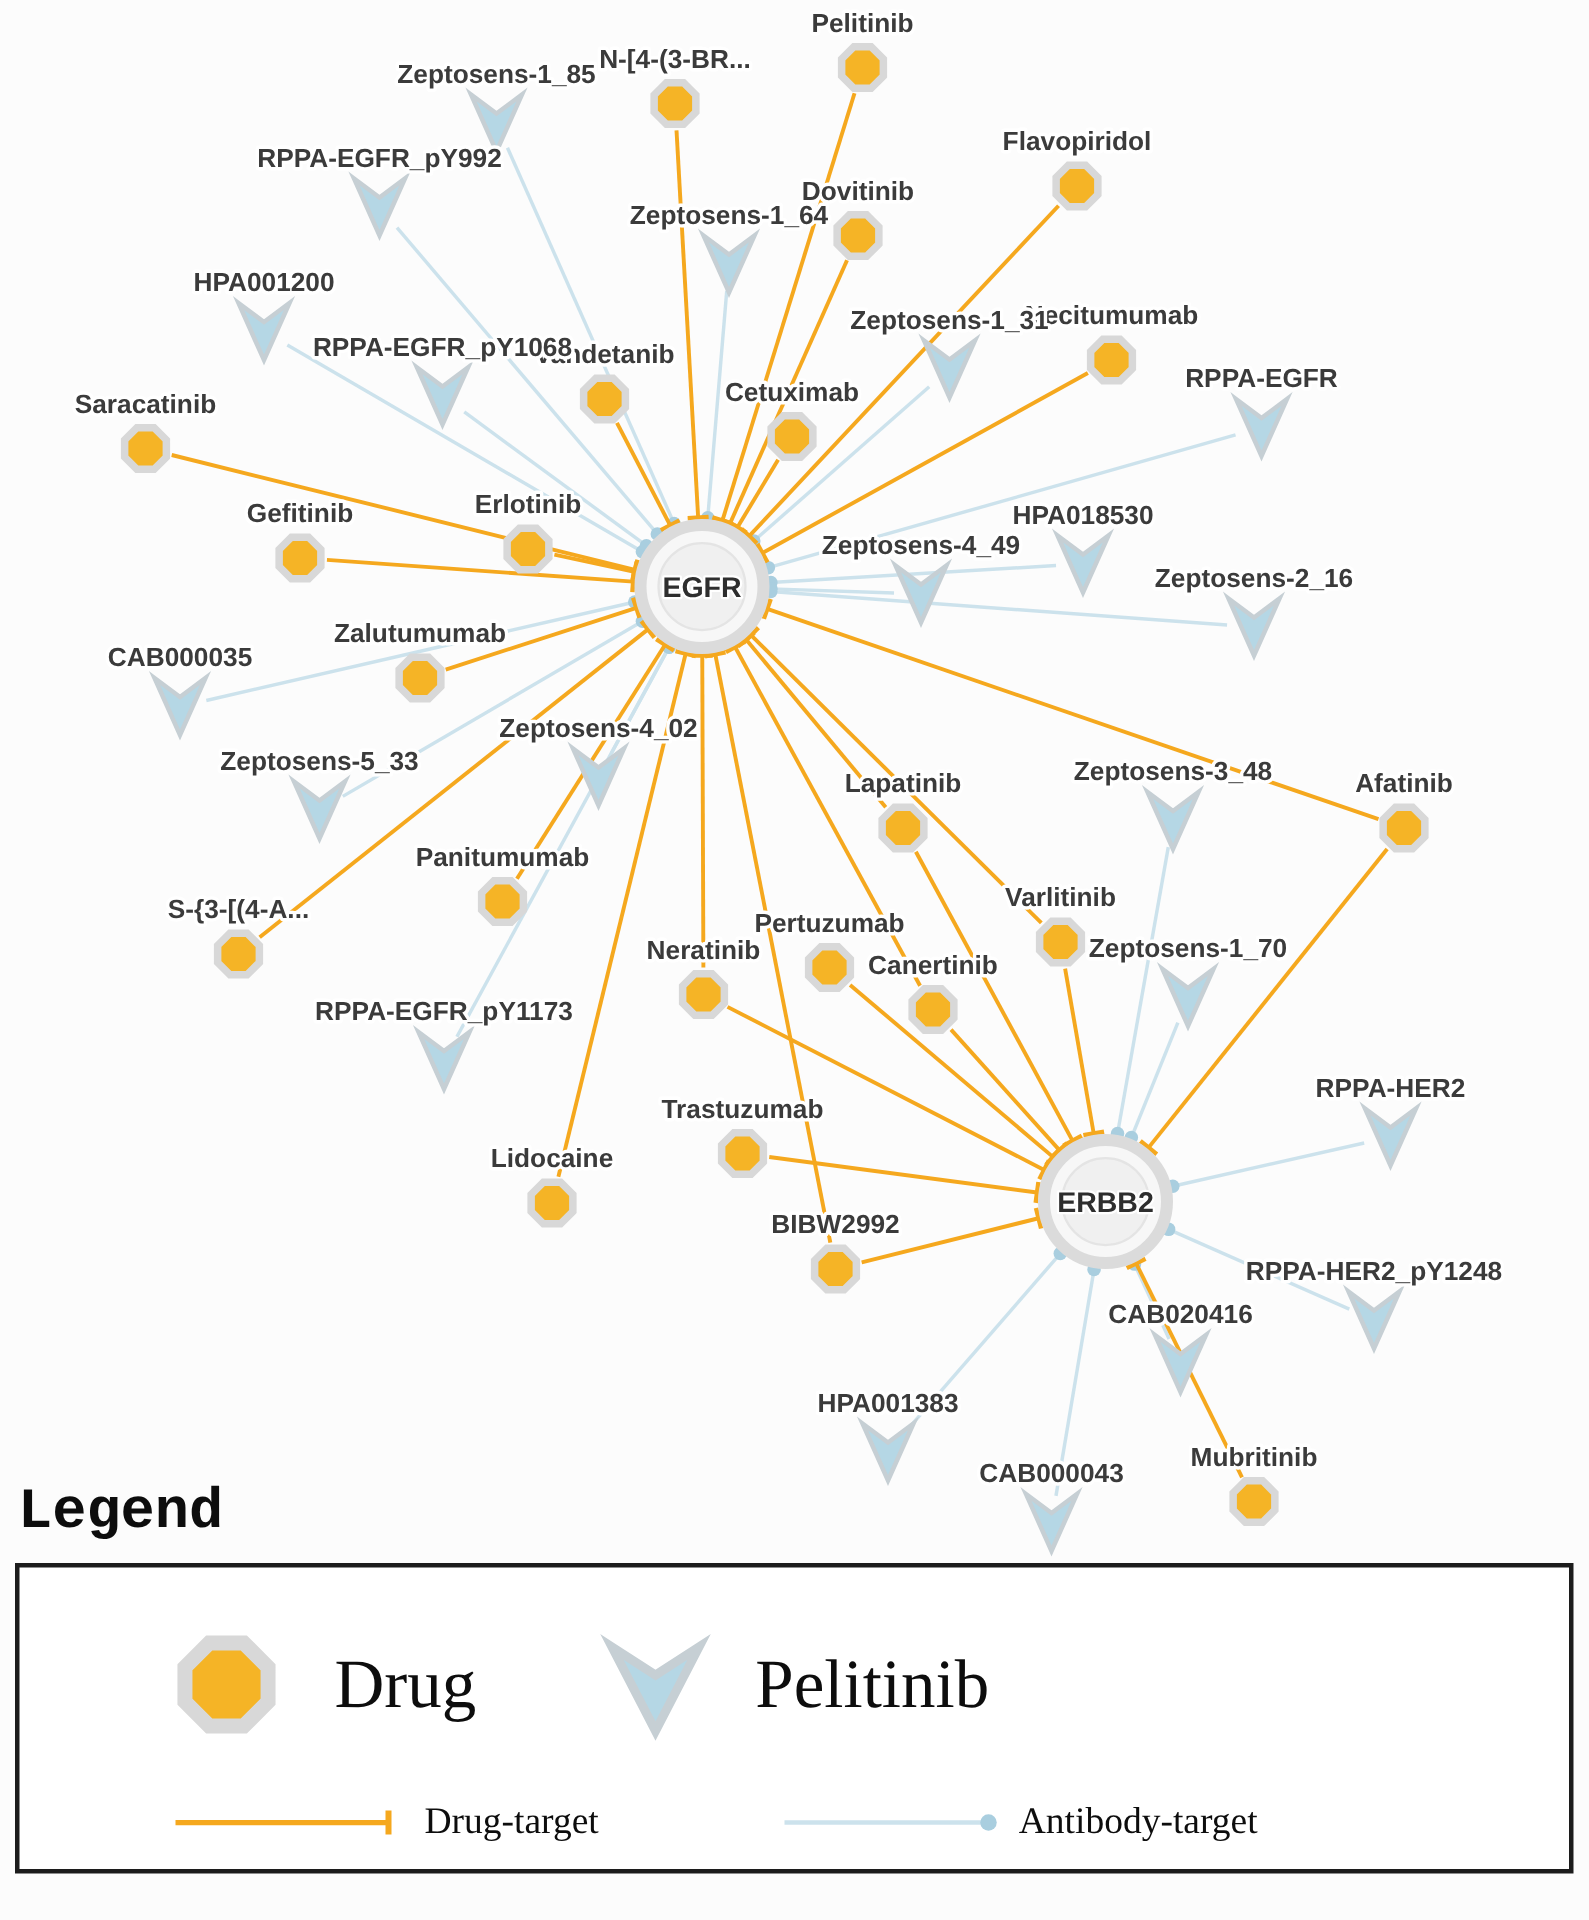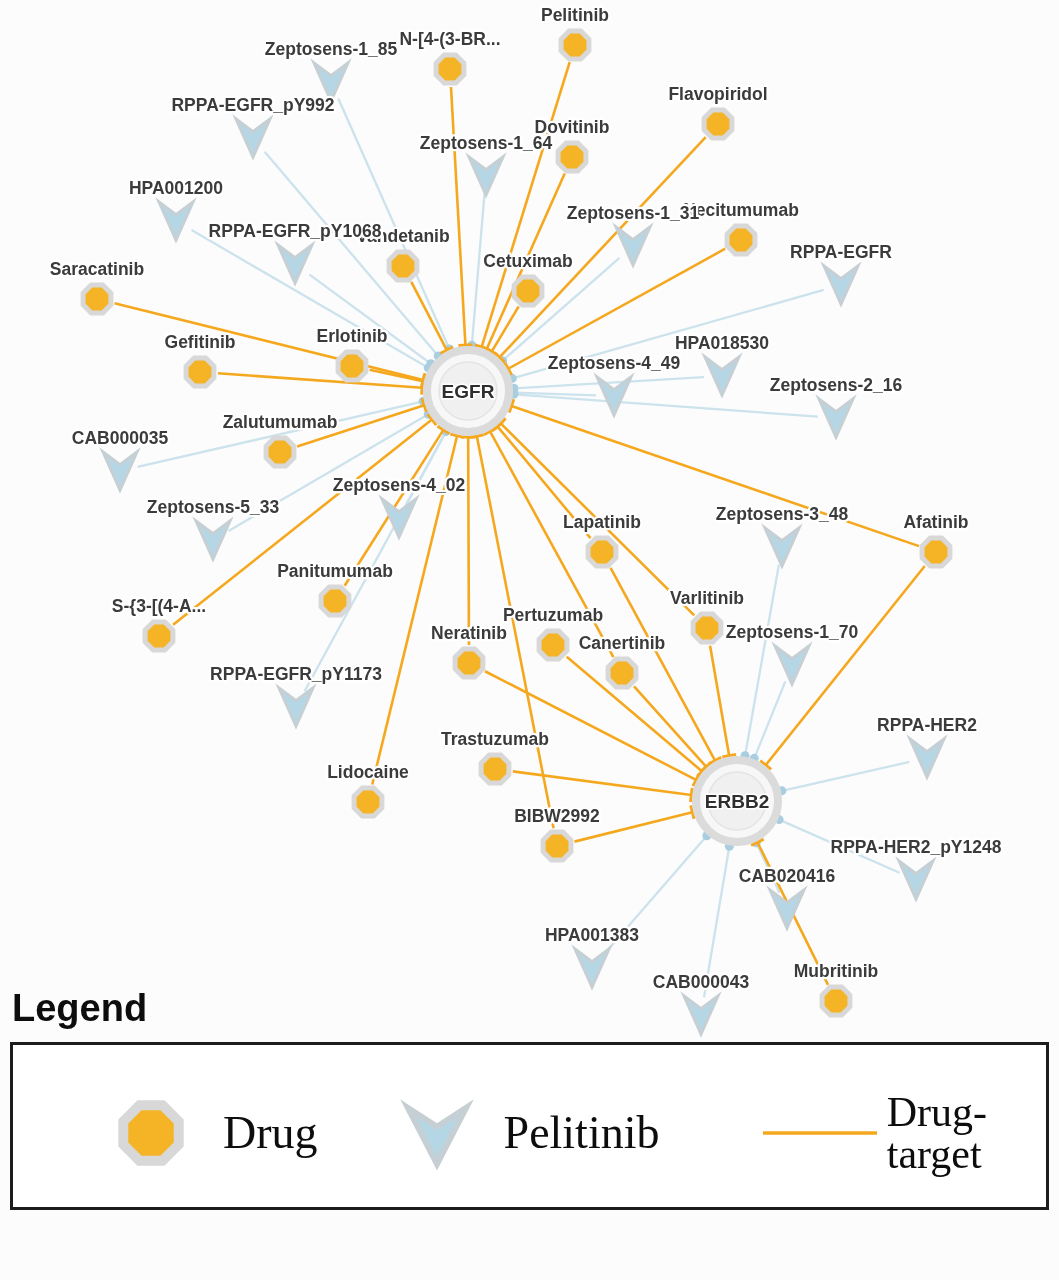--- a/index.html
+++ b/index.html
@@ -18,53 +18,54 @@
     z-index: 1;
   }
   #legend-section {
     position: absolute;
     left: 0;
     top: 986px;
     width: 1059px;
     z-index: 2;
   }
   .legend-title {
-    font-family: Liberation Sans, sans-serif;
+    font-family: Liberation Mono, monospace;
     font-weight: bold;
     font-size: 38px;
     color: #0d0d0d;
     margin: 0 0 10px 12px;
     line-height: 1.2;
   }
   .legend-box {
     margin: 0 10px;
     border: 3px solid #1c1c1c;
     background: #ffffff;
-    height: 168px;
+    height: 207px;
     box-sizing: border-box;
     display: flex;
+    flex-direction: column;
     justify-content: space-between;
     padding: 32px 0 18px 0;
   }
   .legend-row { display: flex; align-items: center; }
   .legend-row.nodes { margin-left: 92px; }
   .legend-row.edges { margin-left: 100px; }
   .legend-item { display: flex; align-items: center; }
   .legend-item + .legend-item { margin-left: 78px; }
   .legend-row.edges .legend-item + .legend-item { margin-left: 120px; justify-content: space-between; }
   .node-label-text {
     font-family: "Liberation Serif", serif;
     font-size: 46px;
     color: #0d0d0d;
     margin-left: 26px;
     line-height: 1;
   }
   .edge-label-text {
     font-family: "Liberation Serif", serif;
-    font-size: 42px;
+    font-size: 25px;
     color: #0d0d0d;
     margin-left: 10px;
     line-height: 1;
   }
 </style>
 </head>
 <body>
 
 <svg id="network" width="1059" height="1044" viewBox="0 0 1059 1044">
     <line x1="338.29566640951066" y1="98.4551892010131" x2="449.355519175695" y2="348.94784981963323" stroke="#CCE2EC" stroke-width="2.3"></line>

